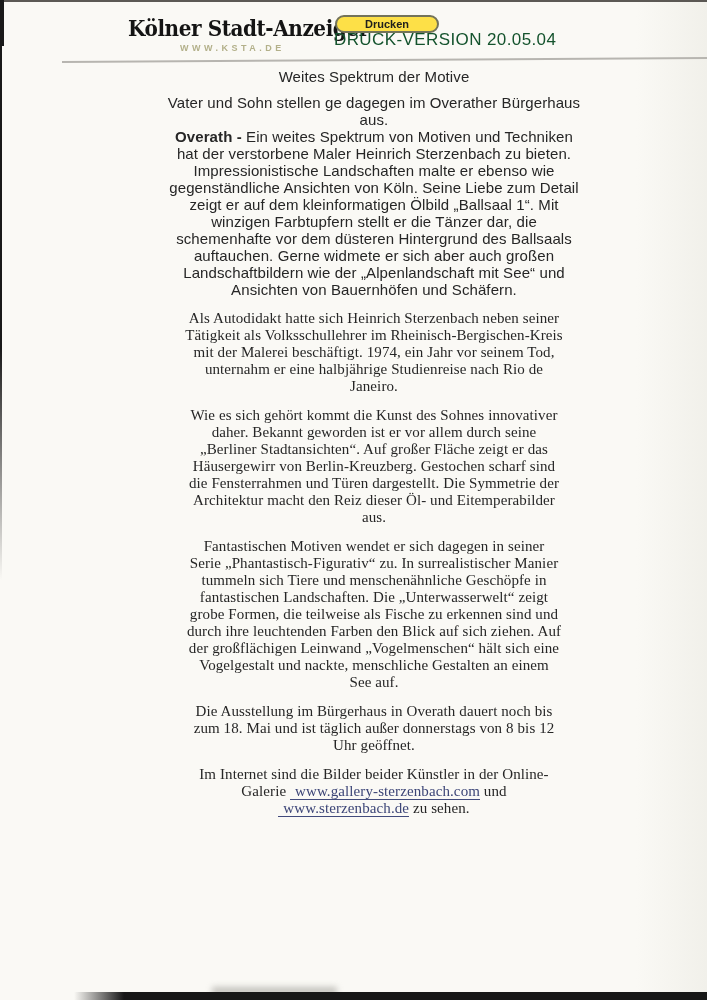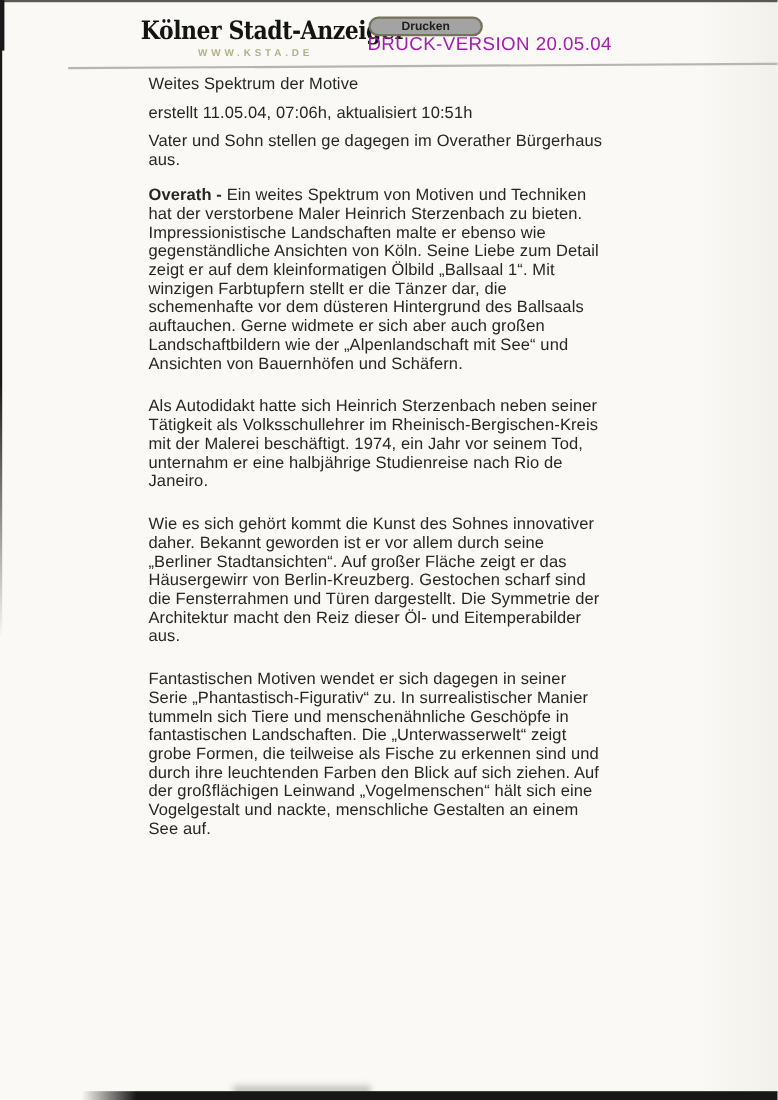--- a/index.html
+++ b/index.html
@@ -28,43 +28,43 @@
     font-family:"DejaVu Serif", serif; font-weight:bold;
     font-size:23px; letter-spacing:-0.5px; color:#141414;
     transform:scaleX(.87); transform-origin:left top; white-space:nowrap;
   }
   .masthead-url {
     position:absolute; left:180px; top:43px;
     font-size:9px; font-weight:bold; letter-spacing:3.5px; color:#b3b08a; white-space:nowrap;
   }
   .print-button {
     position:absolute; left:335px; top:15px; width:104px; height:18px; box-sizing:border-box;
-    background:#a3a3a3; border:2px solid #73735a; border-radius:10px;
+    background:#fde047; border:2px solid #73735a; border-radius:10px;
     display:flex; align-items:center; justify-content:center;
     font-size:11px; font-weight:bold; color:#20201c; cursor:pointer;
   }
   .print-version {
     position:absolute; left:334px; top:30px;
-    font-size:17px; letter-spacing:.4px; color:#a21caf; white-space:nowrap;
+    font-size:17px; letter-spacing:.4px; color:#14532d; white-space:nowrap;
   }
   .header-rule {
     position:absolute; left:62px; top:59px; width:645px; height:2px;
     background:#b7b5b0; transform:rotate(-.35deg);
   }
 
   
   .article { position:absolute; left:135px; top:68px; width:478px;
-    font-size:15px; line-height:17px; letter-spacing:.1px; color:#262626; }
+    font-size:15px; line-height:17px; letter-spacing:.1px; color:#262626;text-align:center; }
   .block { margin:0; white-space:pre-line; }
   .article-title { font-weight:normal; font-size:15px; }
   .dateline { margin-top:9px; }
   .teaser { margin-top:9px; }
   .byline { margin-top:20px; }
-  .lead-paragraph { margin-top:15px; }
-  .body-paragraph { margin-top:22px; }
+  .lead-paragraph { }
+  .body-paragraph { margin-top:12px;font-family:Liberation Serif, serif; }
   .lead-location { font-weight:bold; }
   .article a {
     color:#3c4577; text-decoration:none;
     border-bottom:1.5px solid #414a7c; padding-left:5px; cursor:pointer;
   }
 </style>
 </head>
 <body>
 
 <div class="scan-top-edge"></div>
@@ -76,21 +76,20 @@
 <div class="masthead-logo">Kölner Stadt-Anzeiger</div>
 <div class="masthead-url">WWW.KSTA.DE</div>
 <div class="print-button">
   <span>Drucken</span>
 </div>
 <div class="print-version">DRUCK-VERSION 20.05.04</div>
 <div class="header-rule"></div>
 
 <div class="article">
   <div class="block article-title">Weites Spektrum der Motive</div>
-  <div class="block dateline">erstellt 11.05.04, 07:06h, aktualisiert 10:51h</div>
   <div class="block teaser">Vater und Sohn stellen ge dagegen im Overather Bürgerhaus
 aus.</div>
 
   <p class="block lead-paragraph"><span class="lead-location">Overath -</span><span> Ein weites Spektrum von Motiven und Techniken
 hat der verstorbene Maler Heinrich Sterzenbach zu bieten.
 Impressionistische Landschaften malte er ebenso wie
 gegenständliche Ansichten von Köln. Seine Liebe zum Detail
 zeigt er auf dem kleinformatigen Ölbild „Ballsaal 1“. Mit
 winzigen Farbtupfern stellt er die Tänzer dar, die
 schemenhafte vor dem düsteren Hintergrund des Ballsaals
@@ -112,14 +111,20 @@
 aus.</p>
   <p class="block body-paragraph">Fantastischen Motiven wendet er sich dagegen in seiner
 Serie „Phantastisch-Figurativ“ zu. In surrealistischer Manier
 tummeln sich Tiere und menschenähnliche Geschöpfe in
 fantastischen Landschaften. Die „Unterwasserwelt“ zeigt
 grobe Formen, die teilweise als Fische zu erkennen sind und
 durch ihre leuchtenden Farben den Blick auf sich ziehen. Auf
 der großflächigen Leinwand „Vogelmenschen“ hält sich eine
 Vogelgestalt und nackte, menschliche Gestalten an einem
 See auf.</p>
+  <p class="block body-paragraph">Die Ausstellung im Bürgerhaus in Overath dauert noch bis
+zum 18. Mai und ist täglich außer donnerstags von 8 bis 12
+Uhr geöffnet.</p>
 
+  <p class="block body-paragraph"><span>Im Internet sind die Bilder beider Künstler in der Online-
+Galerie </span><a>www.gallery-sterzenbach.com</a><span> und
+</span><a>www.sterzenbach.de</a><span> zu sehen.</span></p>
 </div>
 
 </body></html>

